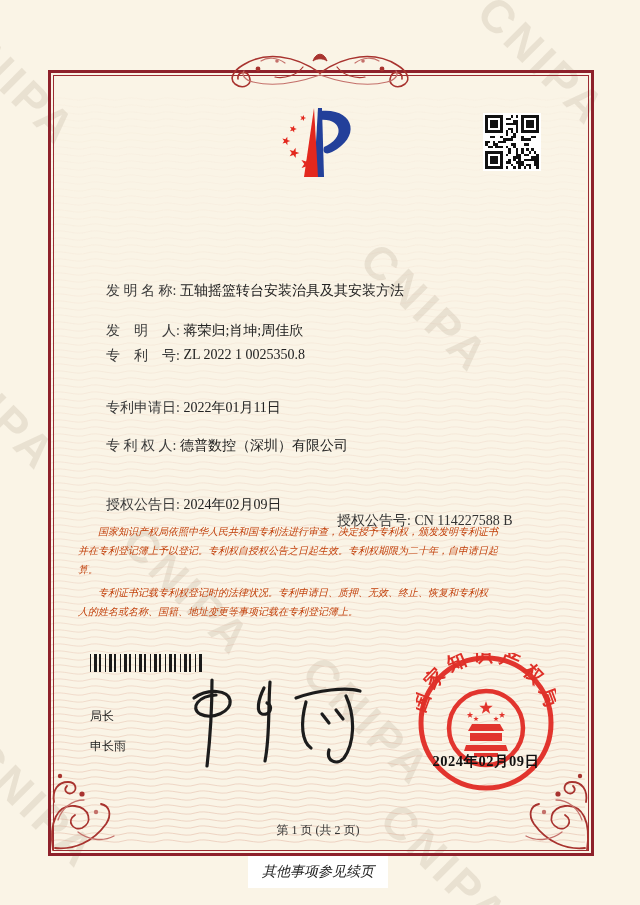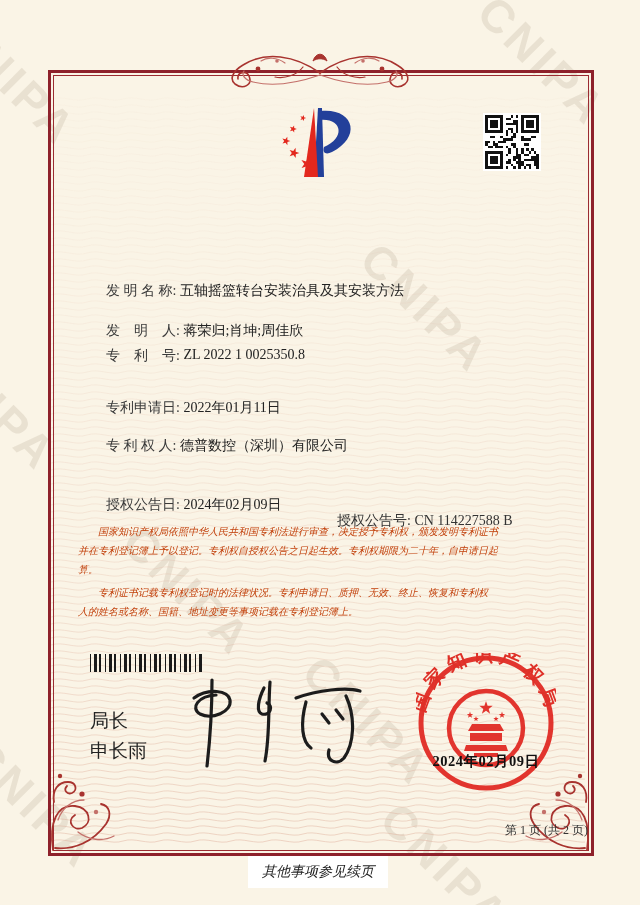--- a/index.html
+++ b/index.html
@@ -18,23 +18,23 @@
   .certno{position:absolute;left:38px;top:40px;font-size:13px;letter-spacing:1px;color:#3a3a3a;}
   .title{position:absolute;left:0;top:120px;width:540px;text-align:center;
          font-size:32px;font-weight:bold;letter-spacing:10px;color:#111;}
   .frow{position:absolute;left:44px;font-size:14px;white-space:pre;color:#333;}
   .frow .lab{display:inline-block;white-space:pre;color:#3a3a3a;}
   .frow .val{display:inline-block;white-space:pre-line;vertical-align:top;color:#222;}
   .frow2{position:absolute;font-size:14px;white-space:pre;color:#333;}
   .body-par{position:absolute;left:30px;top:452px;width:492px;font-size:10px;
             line-height:19px;font-style:italic;color:#c2410c;}
   .body-par p{margin:0 0 4px 0;text-indent:2em;white-space:pre-line;}
-  .sig-label{position:absolute;left:42px;font-size:19px;color:#222;
+  .sig-label{position:absolute;left:42px;font-size:12px;color:#222;
              font-family:"Liberation Sans","DejaVu Sans",sans-serif;}
-  .pageinfo{position:absolute;left:0;top:752px;width:540px;text-align:right;
+  .pageinfo{position:absolute;left:0;top:752px;width:540px;text-align:center;
             font-size:12px;color:#333;}
   .contnote{position:absolute;left:48px;top:856px;width:540px;text-align:center;z-index:4;}
   .contnote span{display:inline-block;background:#fff;padding:7px 14px;font-size:14px;
                  font-style:italic;color:#222;}
   .qrbox{position:absolute;left:483px;top:113px;width:58px;height:58px;background:#fff;
          padding:2px;box-sizing:border-box;}
   .barcode{position:absolute;left:42px;top:584px;height:18px;display:flex;align-items:stretch;}
   .barcode div{height:100%;}
   svg{display:block;}
   .z2{z-index:2;}.z3{z-index:3;}

